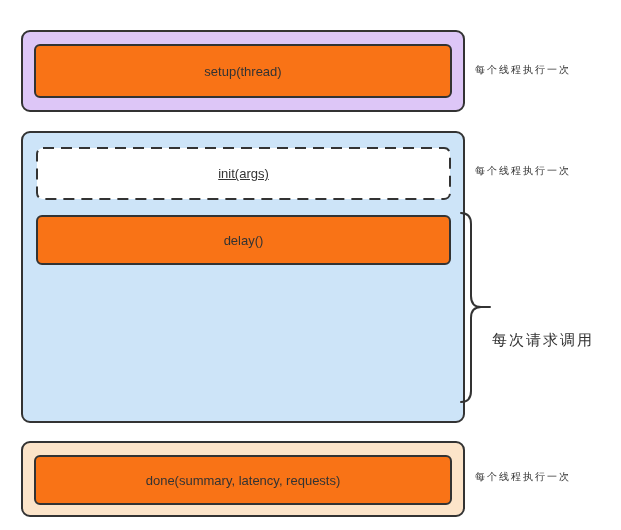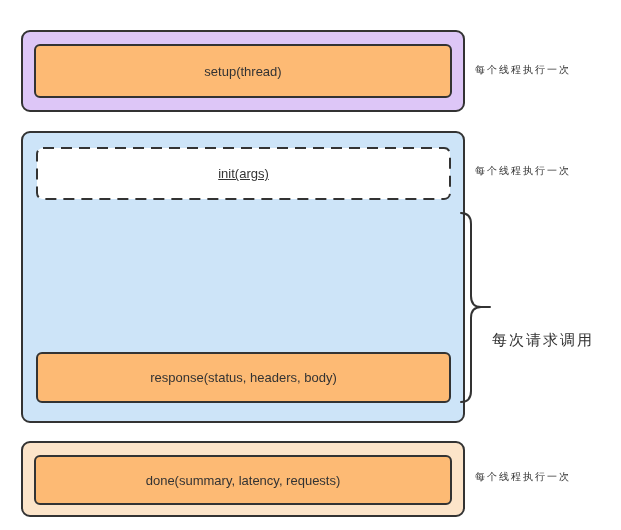--- a/index.html
+++ b/index.html
@@ -22,21 +22,21 @@
     border: 2px solid #333333;
     border-radius: 9px;
     box-sizing: border-box;
   }
   .group-purple { top: 30px;  height: 82px;  background: #ddc6f7; }
   .group-blue   { top: 131px; height: 292px; background: #cde4f8; }
   .group-orange { top: 441px; height: 76px;  background: #fce4c9; }
 
   .fnbox {
     position: absolute;
-    background: #fdba74;
+    background: #f97316;
     border: 2px solid #333333;
     border-radius: 6px;
     box-sizing: border-box;
     display: flex;
     align-items: center;
     justify-content: center;
     font-size: 13px;
     color: #333333;
   }
   .fnbox-dashed {
@@ -100,22 +100,22 @@
   </div>
   <div class="side-label side-label-setup">每个线程执行一次</div>
 
   <div class="group group-blue">
     <div class="fnbox fnbox-dashed box-init">
       <svg class="dash-svg" width="415" height="53">
         <rect x="1" y="1" width="413" height="51" rx="6" fill="#ffffff" stroke="#333333" stroke-width="2" stroke-dasharray="11 7"></rect>
       </svg>
       <span>init(args)</span>
     </div>
-    <div class="fnbox box-response">
-      <span>response(status, headers, body)</span>
+    <div class="fnbox box-delay">
+      <span>delay()</span>
     </div>
   </div>
   <div class="side-label side-label-init">每个线程执行一次</div>
 
   <svg class="brace-svg" width="33" height="193" viewBox="0 0 33 193">
     <path d="M2 2 Q12 2 12 13 L12 85 Q12 96 22 96 L31 96 M22 96 Q12 96 12 107 L12 180 Q12 191 2 191" fill="none" stroke="#333333" stroke-width="2" stroke-linecap="round" stroke-linejoin="round"></path>
   </svg>
   <div class="brace-label">每次请求调用</div>
 
   <div class="group group-orange">

